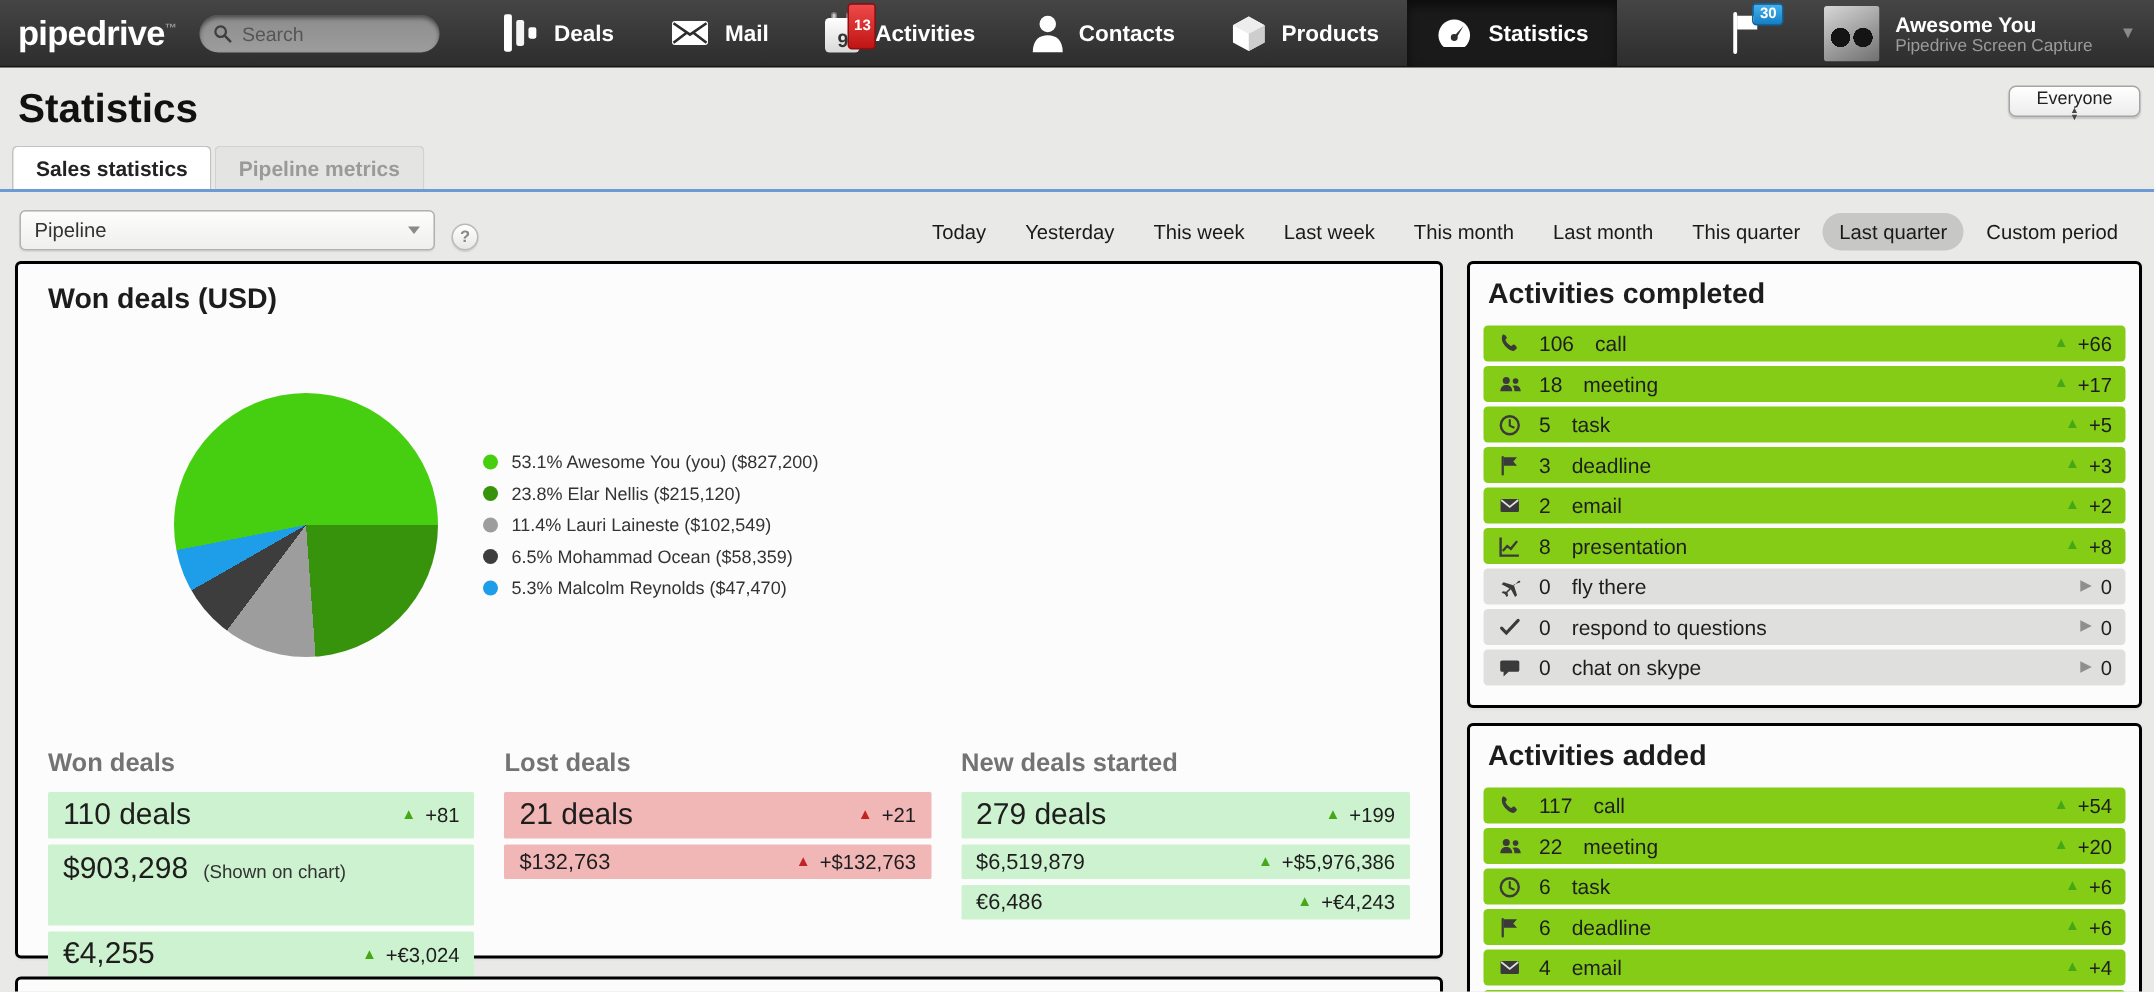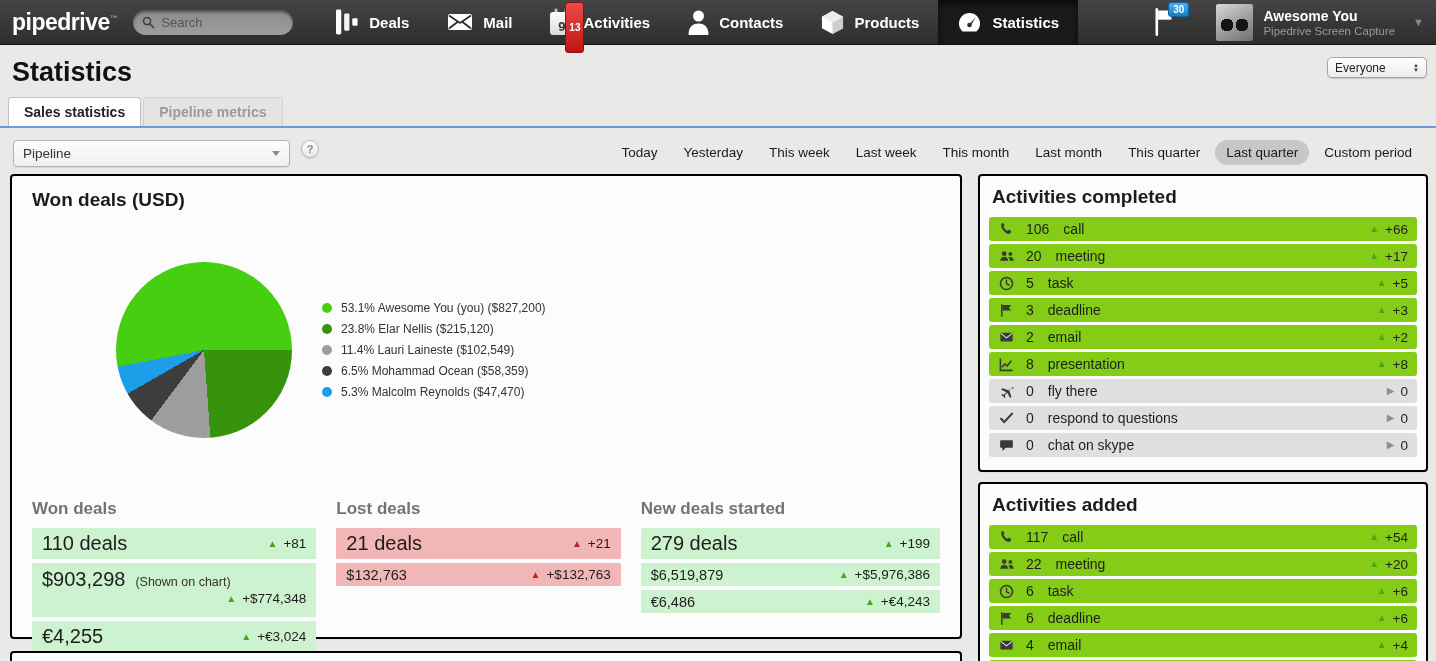--- a/index.html
+++ b/index.html
@@ -23,54 +23,54 @@
   .nav-ico { display:flex; align-items:center; }
   .cal-wrap { position:relative; width:23px; height:25px; }
   .cal { position:absolute; left:0; bottom:0; width:23px; height:23px; background:linear-gradient(#ffffff,#d9d9d9);
          border-radius:3px; display:flex; align-items:flex-end; justify-content:center;
          font-size:13px; font-weight:bold; color:#333; padding-bottom:1px; }
   .cal-ring { position:absolute; top:-2px; width:3.5px; height:7px; background:#c9c9c9; border-radius:2px;
               border:1px solid #7b7b7b; }
   .cal-ring.r1 { left:4px; } .cal-ring.r2 { left:14px; }
   .cal-badge { position:absolute; top:-8px; right:-11px; background:linear-gradient(#ef4a4a,#c01414);
                border:1px solid #8f0f0f; color:#fff; font-size:10px; font-weight:bold; border-radius:3px;
-               padding:19px 3px; line-height:11px; }
+               padding:9px 3px; line-height:11px; }
   .nav-right { margin-left:auto; display:flex; align-items:center; padding-right:12px; }
   .flag-wrap { position:relative; margin-right:42px; cursor:pointer; }
   .flag-badge { position:absolute; top:-5px; right:-15px; background:linear-gradient(#45b2ee,#147fc4);
                 border:1px solid #0d649e; color:#fff; font-size:10px; font-weight:bold; border-radius:3px;
                 padding:1px 4px; line-height:11px; }
   .user-block { display:flex; align-items:center; gap:10px; cursor:pointer; }
   .avatar { width:37px; height:37px; border-radius:2px;
             background:
               radial-gradient(circle 6.5px at 11px 21px, #141414 98%, transparent 100%),
               radial-gradient(circle 6.5px at 26px 21px, #141414 98%, transparent 100%),
               linear-gradient(150deg,#d8d8d8 0%,#9d9d9d 55%,#6f6f6f 100%); }
   .user-name { color:#fff; font-size:14px; font-weight:bold; line-height:17px; }
   .user-sub { color:#9b9b9b; font-size:11.5px; }
   .user-caret { color:#8a8a8a; font-size:11px; margin-left:8px; }
 
   
   .header-row { height:54px; display:flex; align-items:center; padding:0 12px; position:relative; }
   .page-title { font-size:27px; font-weight:bold; color:#111; }
-  .scope-select { position:absolute; right:9px; top:12px; width:100px; height:21px;
+  .scope-select { position:absolute; right:9px; top:12px; width:88px; height:21px;
                   background:linear-gradient(#ffffff,#ececec); border:1px solid #a5a5a5; border-radius:5px;
                   box-shadow:0 1px 1px rgba(0,0,0,.15); display:flex; align-items:center; justify-content:space-between;
-                  font-size:12px; color:#222; padding:0 7px; cursor:pointer; }
+                  font-size:12px; color:#222; padding:0 7px; cursor:pointer;flex-direction:column; }
   .updown { display:flex; flex-direction:column; line-height:5px; font-size:6px; color:#444; }
 
   
   .tabbar { display:flex; align-items:flex-end; padding-left:8px; height:29px; border-bottom:2px solid #6b9bd2; }
   .tab { height:29px; display:flex; align-items:center; padding:0 15px; font-size:14px; font-weight:bold;
          border-radius:4px 4px 0 0; cursor:pointer; }
   .tab.active { background:#fff; border:1px solid #c2c2c0; border-bottom:none; color:#222; }
   .tab.inactive { background:#e4e4e2; border:1px solid #d2d2d0; border-bottom:none; color:#9a9a9a; margin-left:2px; }
 
   
-  .filter-row { height:39px; display:flex; align-items:flex-start; padding:12px 13px; }
+  .filter-row { height:39px; display:flex; align-items:flex-end; padding:0 13px; }
   .pipeline-select { width:277px; height:27px; background:linear-gradient(#fdfdfd,#efefed);
                      border:1px solid #b2b2b0; border-radius:4px; box-shadow:0 1px 1px rgba(0,0,0,.08);
                      display:flex; align-items:center; justify-content:space-between; padding:0 9px;
                      font-size:13.5px; color:#333; cursor:pointer; }
   .caret-down { width:0; height:0; border-left:4px solid transparent; border-right:4px solid transparent;
                 border-top:5px solid #8a8a8a; }
   .help-btn { width:18px; height:18px; border-radius:50%; background:linear-gradient(#fff,#e7e7e5);
               border:1px solid #b8b8b6; box-shadow:0 1px 1px rgba(0,0,0,.12); color:#888; font-size:11px;
               font-weight:bold; display:flex; align-items:center; justify-content:center; margin-left:11px; cursor:pointer; }
   .periods { margin-left:auto; display:flex; align-items:center; gap:4px; }
@@ -319,24 +319,20 @@
                     <span class="arrow"></span>
                     <span>+81</span>
                   </span>
                 </div>
 
                 <div class="stat-row big up tall">
                   <div class="valueline">
                     <span class="stat-value">$903,298</span>
                     <span class="stat-note">(Shown on chart)</span>
                   </div>
-                  <span class="trend">
-                    <span class="arrow"></span>
-                    <span>+$774,348</span>
-                  </span>
                 </div>
 
                 <div class="stat-row big up">
                   <div class="valueline">
                     <span class="stat-value">€4,255</span>
 
                   </div>
                   <span class="trend">
                     <span class="arrow"></span>
                     <span>+€3,024</span>
@@ -438,21 +434,21 @@
 
           <div class="act-row up">
             <span class="act-ico">
               <svg width="16" height="15" viewBox="0 0 16 16">
                 <circle cx="5" cy="4.9" r="2.5" fill="#3a3a3a"></circle>
                 <path d="M.7 12.6c.3-3.2 2-4.4 4.3-4.4s4 1.2 4.3 4.4z" fill="#3a3a3a"></path>
                 <circle cx="11.6" cy="5.3" r="2" fill="#3a3a3a"></circle>
                 <path d="M10.3 8.7c2.5-.8 4.8.7 5 3.9h-4.5c-.1-1.6-.2-2.9-1.5-3.9z" fill="#3a3a3a"></path>
               </svg>
             </span>
-            <span class="act-count">20</span>
+            <span class="act-count">18</span>
             <span class="act-label">meeting</span>
             <span class="act-trend">
               <span class="act-arrow"></span>
               <span>+17</span>
             </span>
           </div>
 
           <div class="act-row up">
             <span class="act-ico">
               <svg width="15" height="15" viewBox="0 0 16 16">

